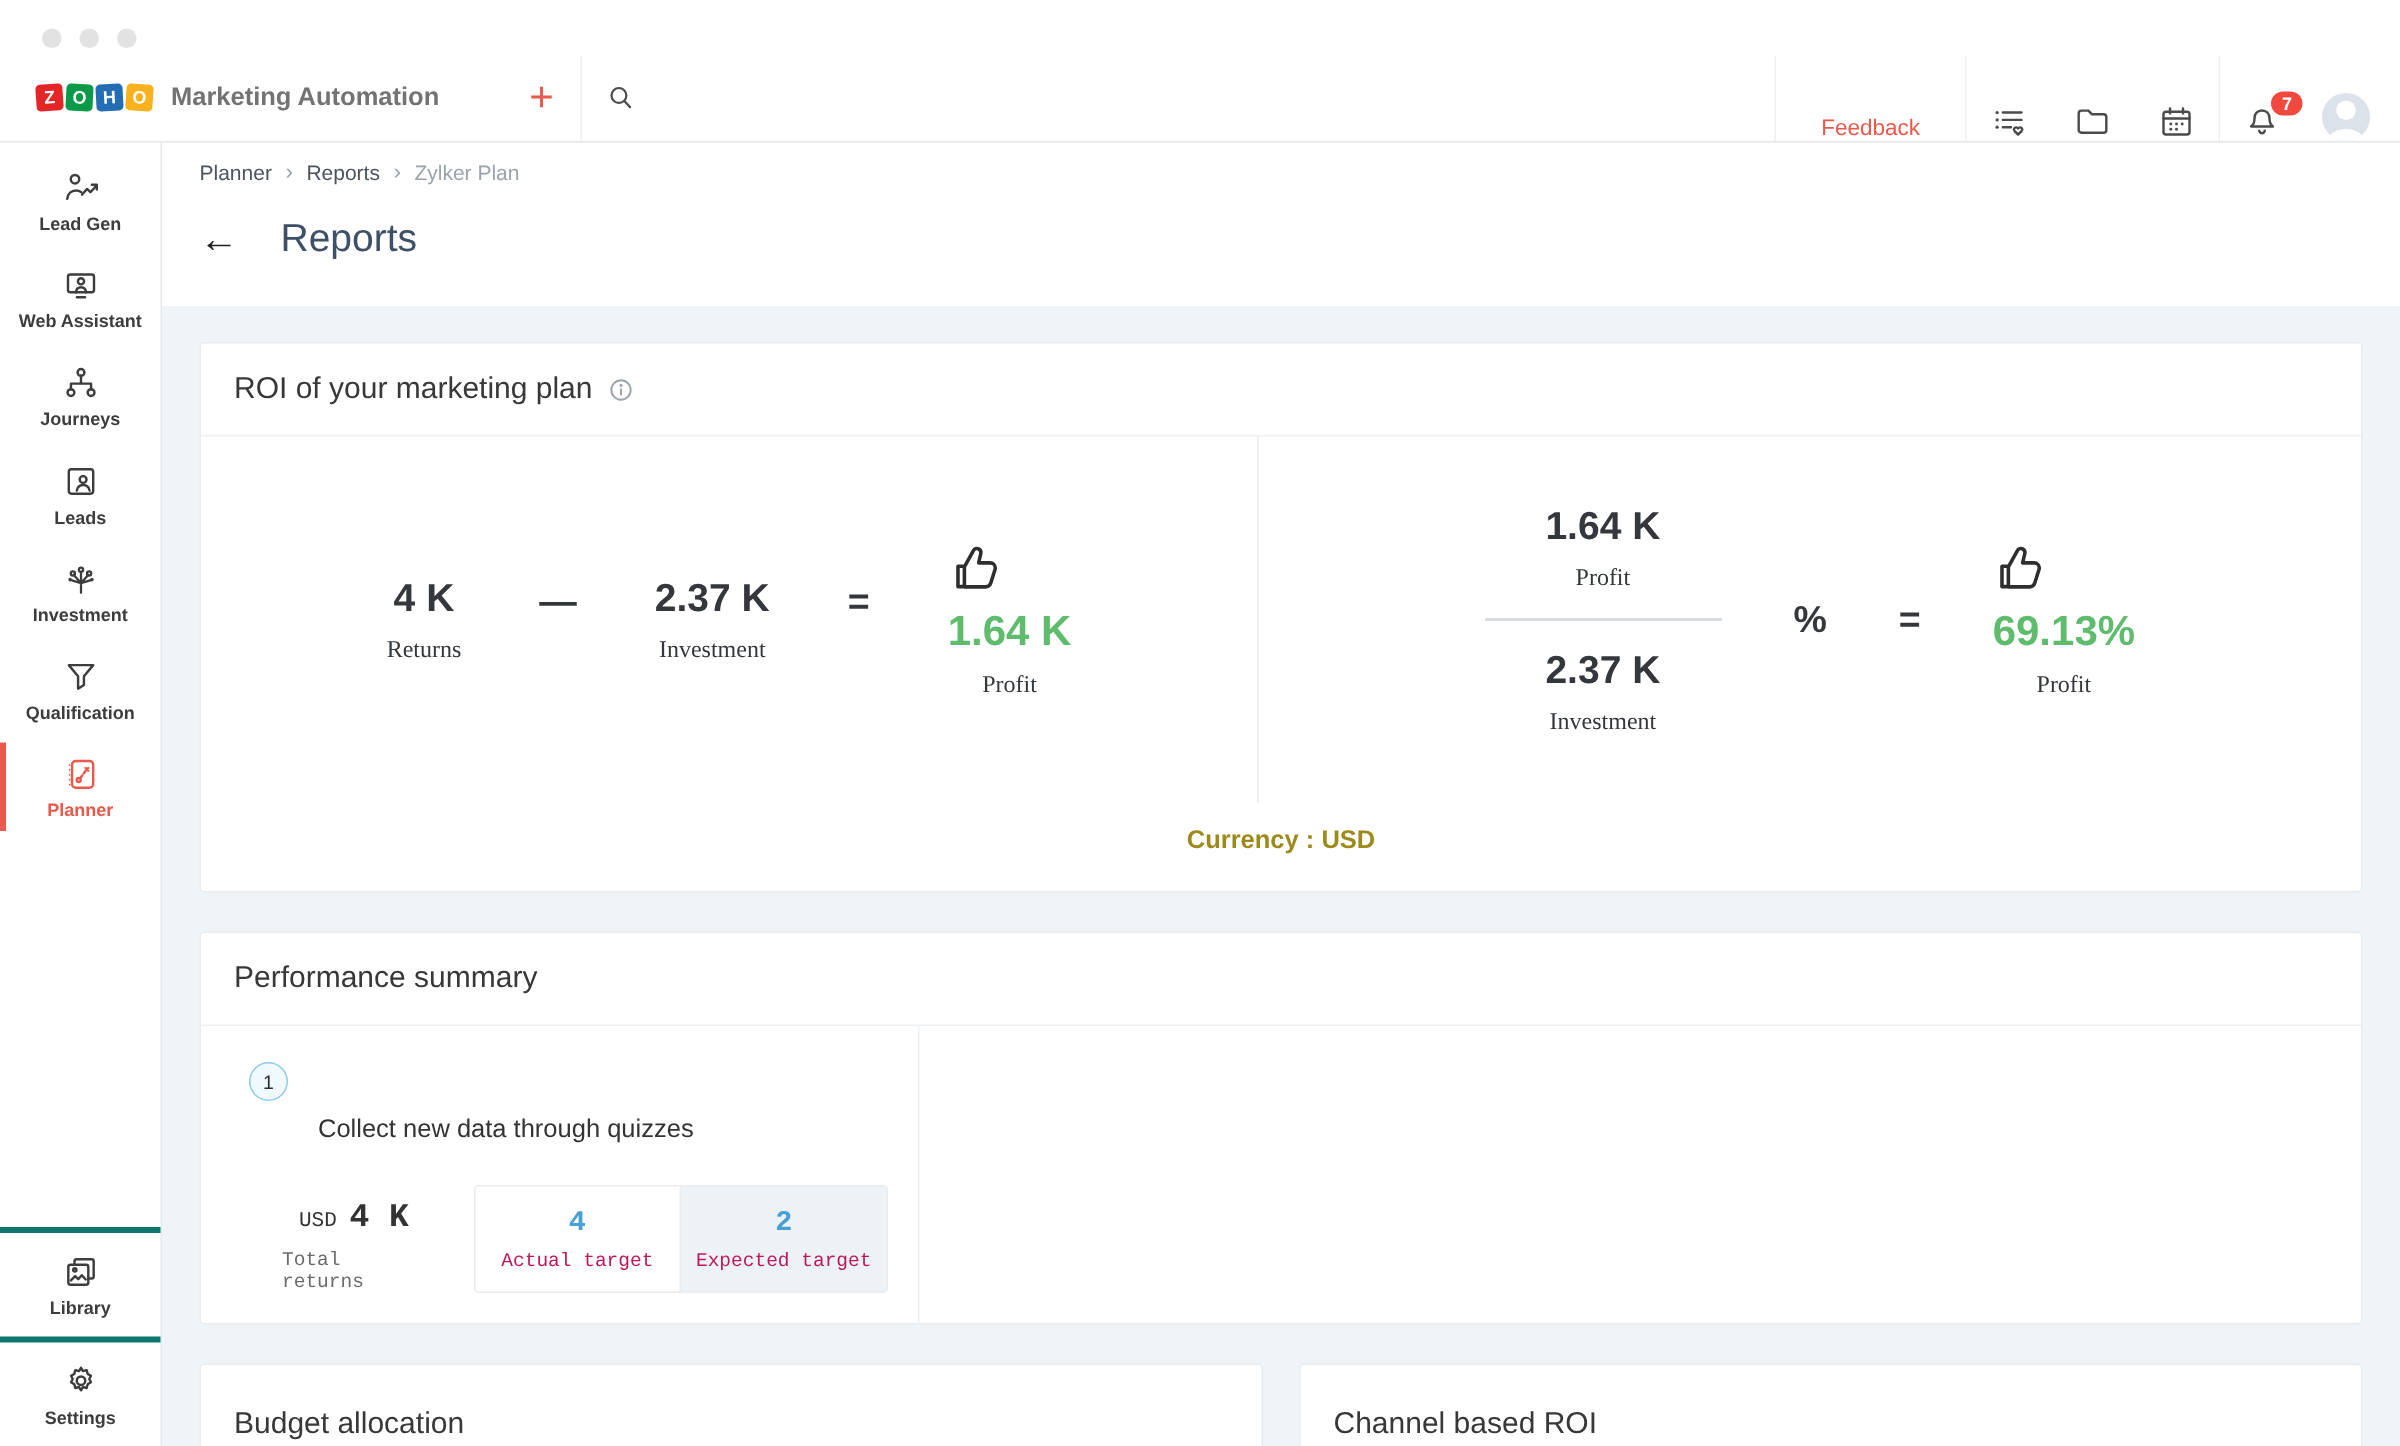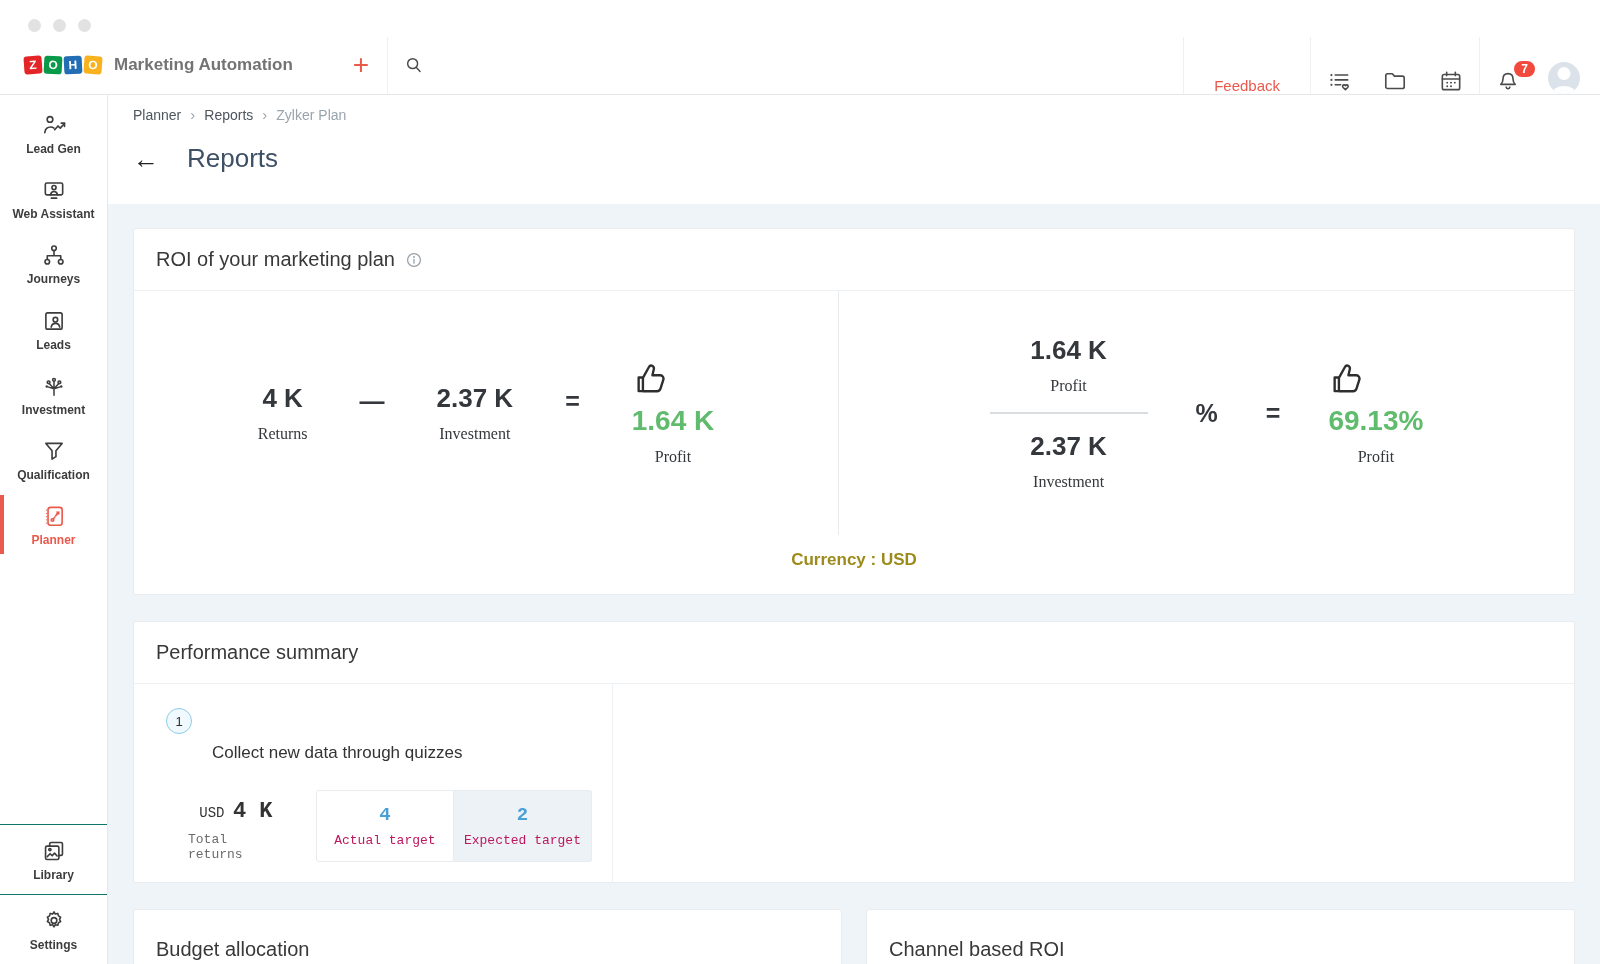--- a/index.html
+++ b/index.html
@@ -36,21 +36,21 @@
 
   
   .layout { display:flex; height:869px; }
   .sidebar { flex:0 0 108px; background:#fff; border-right:1px solid #e6e9ec; display:flex; flex-direction:column; padding-top:6px; }
   .side-item { display:flex; flex-direction:column; align-items:center; gap:5px; padding:11px 2px 10px;
     color:#3d3d3d; position:relative; cursor:pointer; }
   .side-item .lbl { font-size:12px; font-weight:600; text-align:center; line-height:1.1; }
   .side-item.active { color:#e9594c; }
   .side-item.active::before { content:''; position:absolute; left:0; top:3px; bottom:3px; width:4px; background:#e9594c; }
   .side-spacer { flex:1; }
-  .side-foot { border-top:1px solid #0f766e; padding:13px 2px 12px; }
+  .side-foot { border-top:4px solid #0f766e; padding:13px 2px 12px; }
 
   .main { flex:1; display:flex; flex-direction:column; background:#eff4f8; overflow:hidden; }
   .content-header { background:#fff; padding:9px 0 0; }
   .breadcrumb { display:flex; align-items:center; gap:9px; padding:2px 25px 10px; font-size:14px; color:#4c555e; }
   .crumb { cursor:pointer; }
   .crumb.current { color:#9aa4ad; cursor:default; }
   .crumb-sep { color:#9aa4ad; font-size:15px; }
   .title-row { display:flex; align-items:center; gap:28px; padding:10px 25px 30px; }
   .back-arrow { font-size:26px; color:#222; cursor:pointer; line-height:1; }
   .page-title { font-size:26px; color:#3e5066; font-weight:500; }

